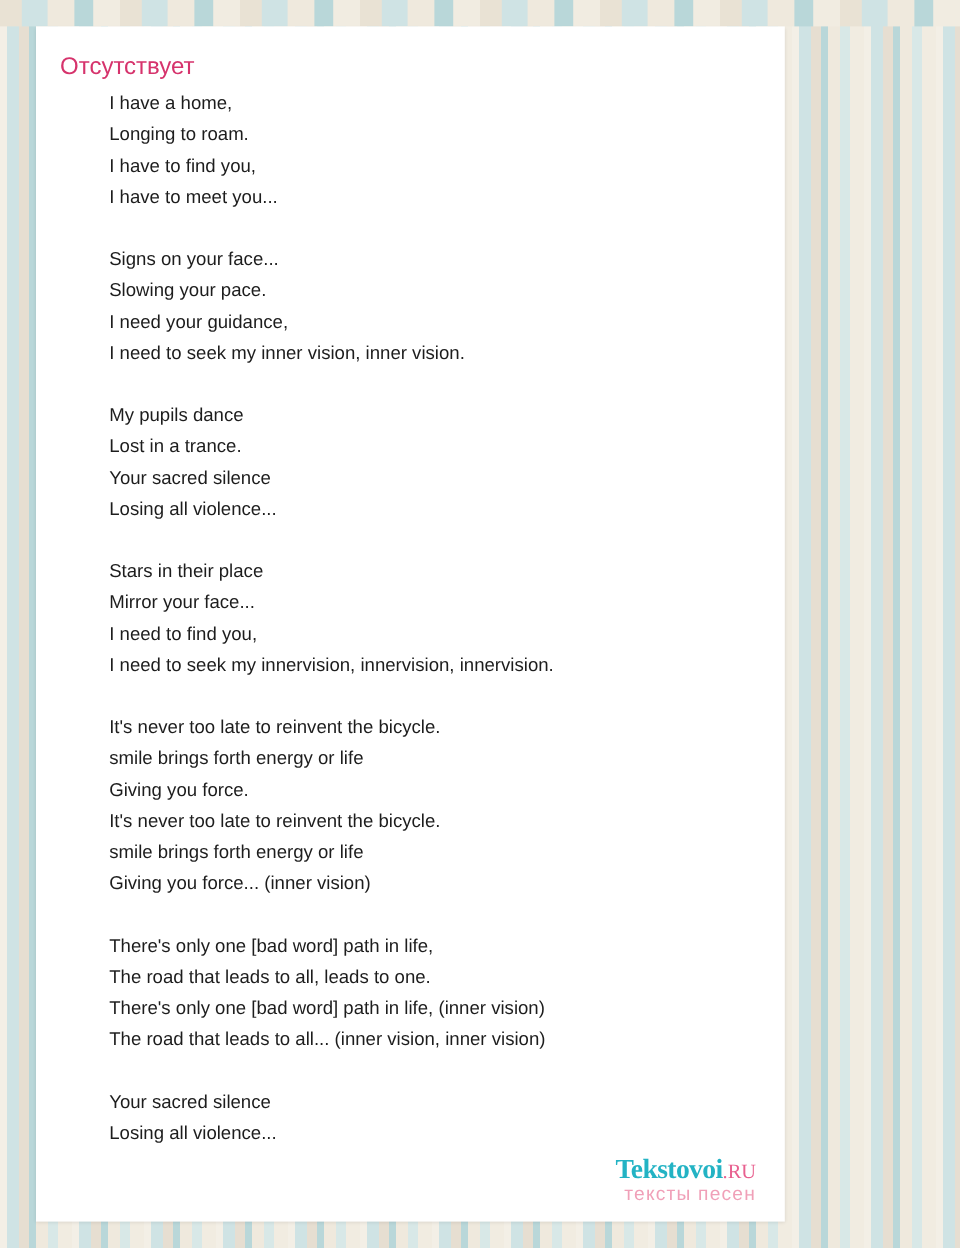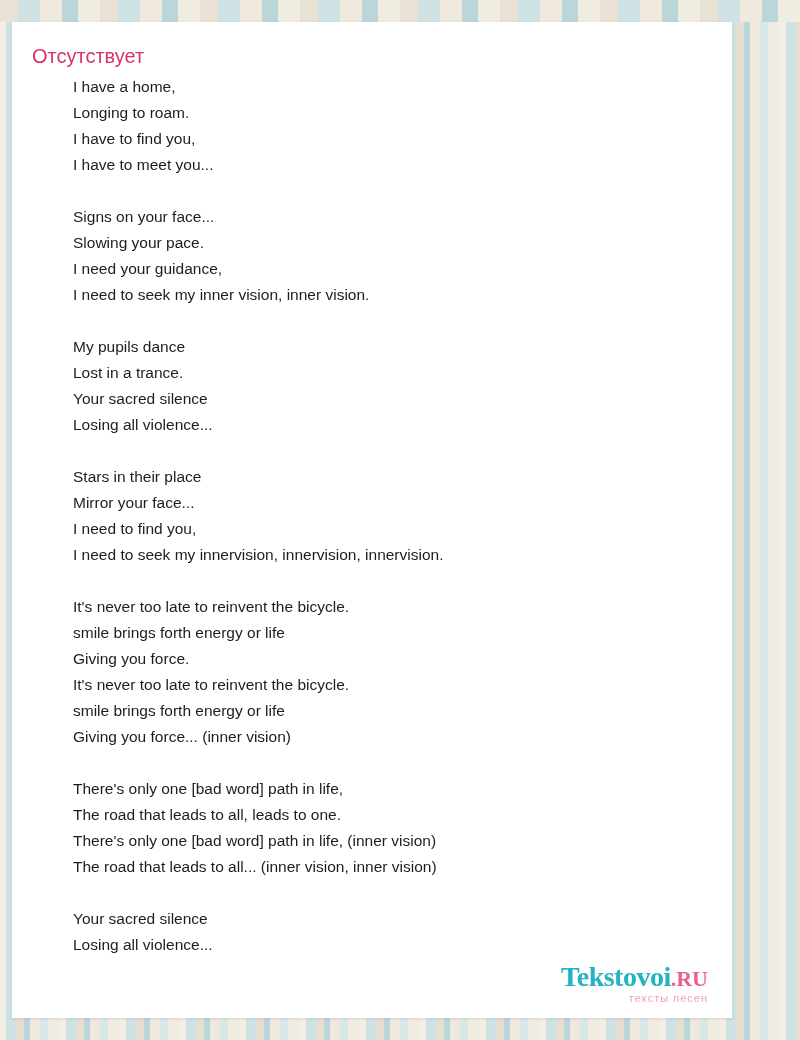--- a/index.html
+++ b/index.html
@@ -39,23 +39,23 @@
         #cfe3e4 18px, #cfe3e4 40px,
         #efe9dd 40px, #efe9dd 62px,
         #b9d7d9 62px, #b9d7d9 78px,
         #f1ece1 78px, #f1ece1 100px);
     background-size: 100px 100%;
   }
 
   
   .sheet {
     position: absolute;
-    left: 12px;
+    left: 30px;
     top: 22px;
-    width: 720px;
+    width: 624px;
     height: 996px;
     background: #ffffff;
     box-shadow: 0 1px 3px rgba(0,0,0,0.10);
     overflow: hidden;
   }
 
   .content {
     padding: 22px 20px 0 20px;
   }
 
@@ -91,35 +91,35 @@
   
   .logo {
     position: absolute;
     right: 24px;
     bottom: 14px;
     text-align: right;
     line-height: 1;
     user-select: none;
   }
   .logo-main {
-    font-size: 28px;
+    font-size: 23px;
     font-weight: bold;
     color: #23b3c4;
     letter-spacing: -0.5px;
     font-family: "Liberation Serif", serif;
     text-align: right;
   }
   .logo-ru {
-    font-size: 22px;
-    font-weight: bold;
+    font-size: 17px;
+    font-weight: normal;
     color: #e8608f;
     font-family: "Liberation Serif", serif;
   }
   .logo-sub {
-    font-size: 11px;
+    font-size: 16px;
     color: #f0a0b8;
     letter-spacing: 1px;
     margin-top: 2px;
     text-align: right;
   }
 </style>
 </head>
 <body>
 
 <div class="bg"></div>

